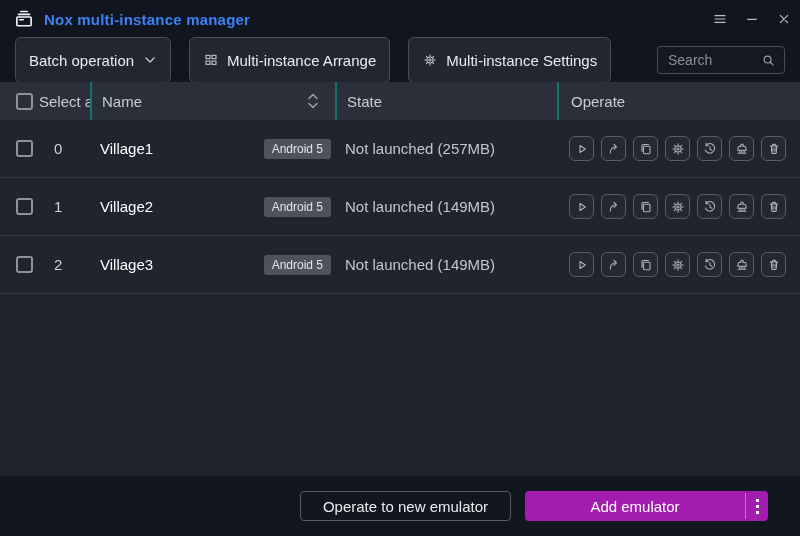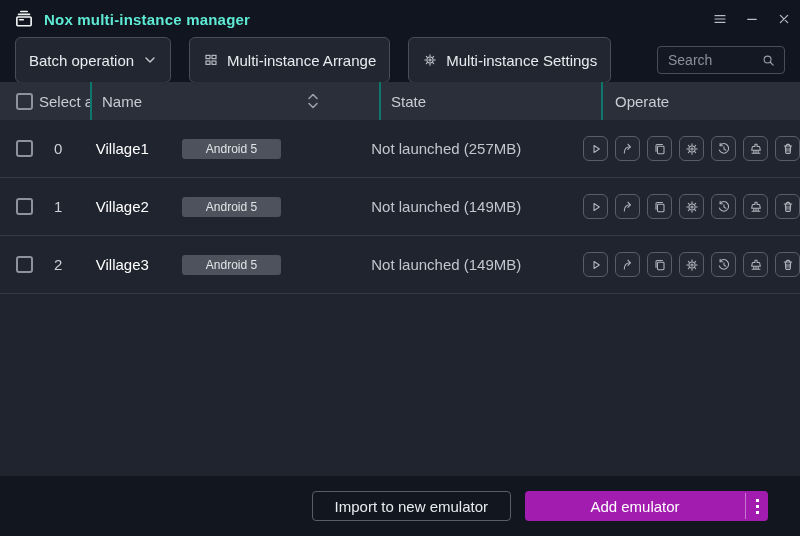--- a/index.html
+++ b/index.html
@@ -11,21 +11,21 @@
     position:relative;
   }
   .window { position:absolute; inset:0; }
 
   
   .titlebar {
     position:absolute; top:0; left:0; right:0; height:38px;
     display:flex; align-items:center; padding-left:13px;
   }
   .app-icon { width:22px; height:22px; color:#f2f3f5; margin-right:9px; display:flex; }
-  .title-text { font-size:15px; font-weight:700; color:#5eead4; letter-spacing:.2px; }
+  .title-text { font-size:15px; font-weight:700; color:#3b82f6; letter-spacing:.2px; }
   .win-controls { margin-left:auto; display:flex; align-items:center; height:100%; }
   .win-btn {
     width:32px; height:100%; background:none; border:none; color:#b9bdc5;
     display:flex; align-items:center; justify-content:center; cursor:pointer;
   }
   .win-btn svg { width:16px; height:16px; }
 
   
   .toolbar {
     position:absolute; top:38px; left:0; right:0; height:44px;
@@ -52,21 +52,21 @@
   .search-box svg { width:15px; height:15px; color:#9aa0a9; flex:none; }
 
   
   .thead {
     position:absolute; top:82px; left:0; right:0; height:38px;
     background:#2a2f3a; display:flex; align-items:stretch;
     color:#c9ccd3; font-size:15px;
   }
   .col-select { width:90px; display:flex; align-items:center; padding-left:16px; }
   .col-name   { width:245px; display:flex; align-items:center; padding-left:10px; border-left:1px solid #454b57; }
-  .col-state  { width:222px; display:flex; align-items:center; padding-left:10px; border-left:1px solid #454b57;margin-left:44px; }
+  .col-state  { width:222px; display:flex; align-items:center; padding-left:10px; border-left:1px solid #454b57; }
   .col-operate{ flex:1; display:flex; align-items:center; padding-left:12px; border-left:1px solid #454b57; }
   .thead .col-name, .thead .col-state, .thead .col-operate { border-left:2px solid #0f766e; }
 
   .clip-label { margin-left:6px; width:52px; overflow:hidden; white-space:nowrap; }
   .sort-icon { margin-left:auto; margin-right:14px; width:16px; height:20px; color:#9aa0a9; }
 
   .checkbox {
     width:17px; height:17px; border:2px solid #8d929c; border-radius:3px;
     background:transparent; flex:none; cursor:pointer;
   }
@@ -76,23 +76,23 @@
     background:#20242f;
   }
   .trow {
     height:58px; display:flex; align-items:stretch;
     border-bottom:1px solid #343a45; cursor:default;
   }
   .trow .col-name, .trow .col-state, .trow .col-operate { border-left:none; }
   .row-index { margin-left:21px; font-size:15px; color:#ced1d7; }
   .row-name { font-size:15px; color:#ffffff; }
   .badge {
-    margin-left:auto; margin-right:36px;
+    margin-left:auto; margin-right:4px;
     background:#4d525c; color:#e2e4e8; font-size:12px;
-    padding:3px 24px; border-radius:3px; white-space:nowrap;
+    padding:3px 8px; border-radius:3px; white-space:nowrap;
   }
   .row-state { font-size:15px; color:#c3c6cd; }
 
   .op-icons { display:flex; align-items:center; gap:7px; }
   .op-btn {
     width:25px; height:25px; border:1px solid #585e69; border-radius:6px;
     background:rgba(255,255,255,0.02); color:#b0b5bd;
     display:flex; align-items:center; justify-content:center; cursor:pointer; padding:0;
   }
   .op-btn svg { width:16px; height:16px; }
@@ -427,21 +427,21 @@
                 <use href="#i-trash"></use>
               </svg>
             </button>
         </div>
       </div>
     </div>
 
   </div>
 
   <footer class="footer">
-    <button class="import-btn">Import to new emulator</button>
+    <button class="import-btn">Operate to new emulator</button>
     <div class="add-btn">
       <span class="add-label">Add emulator</span>
       <span class="add-divider"></span>
       <span class="add-more">
         <span class="dot"></span>
           <span class="dot"></span>
           <span class="dot"></span>
       </span>
     </div>
   </footer>

